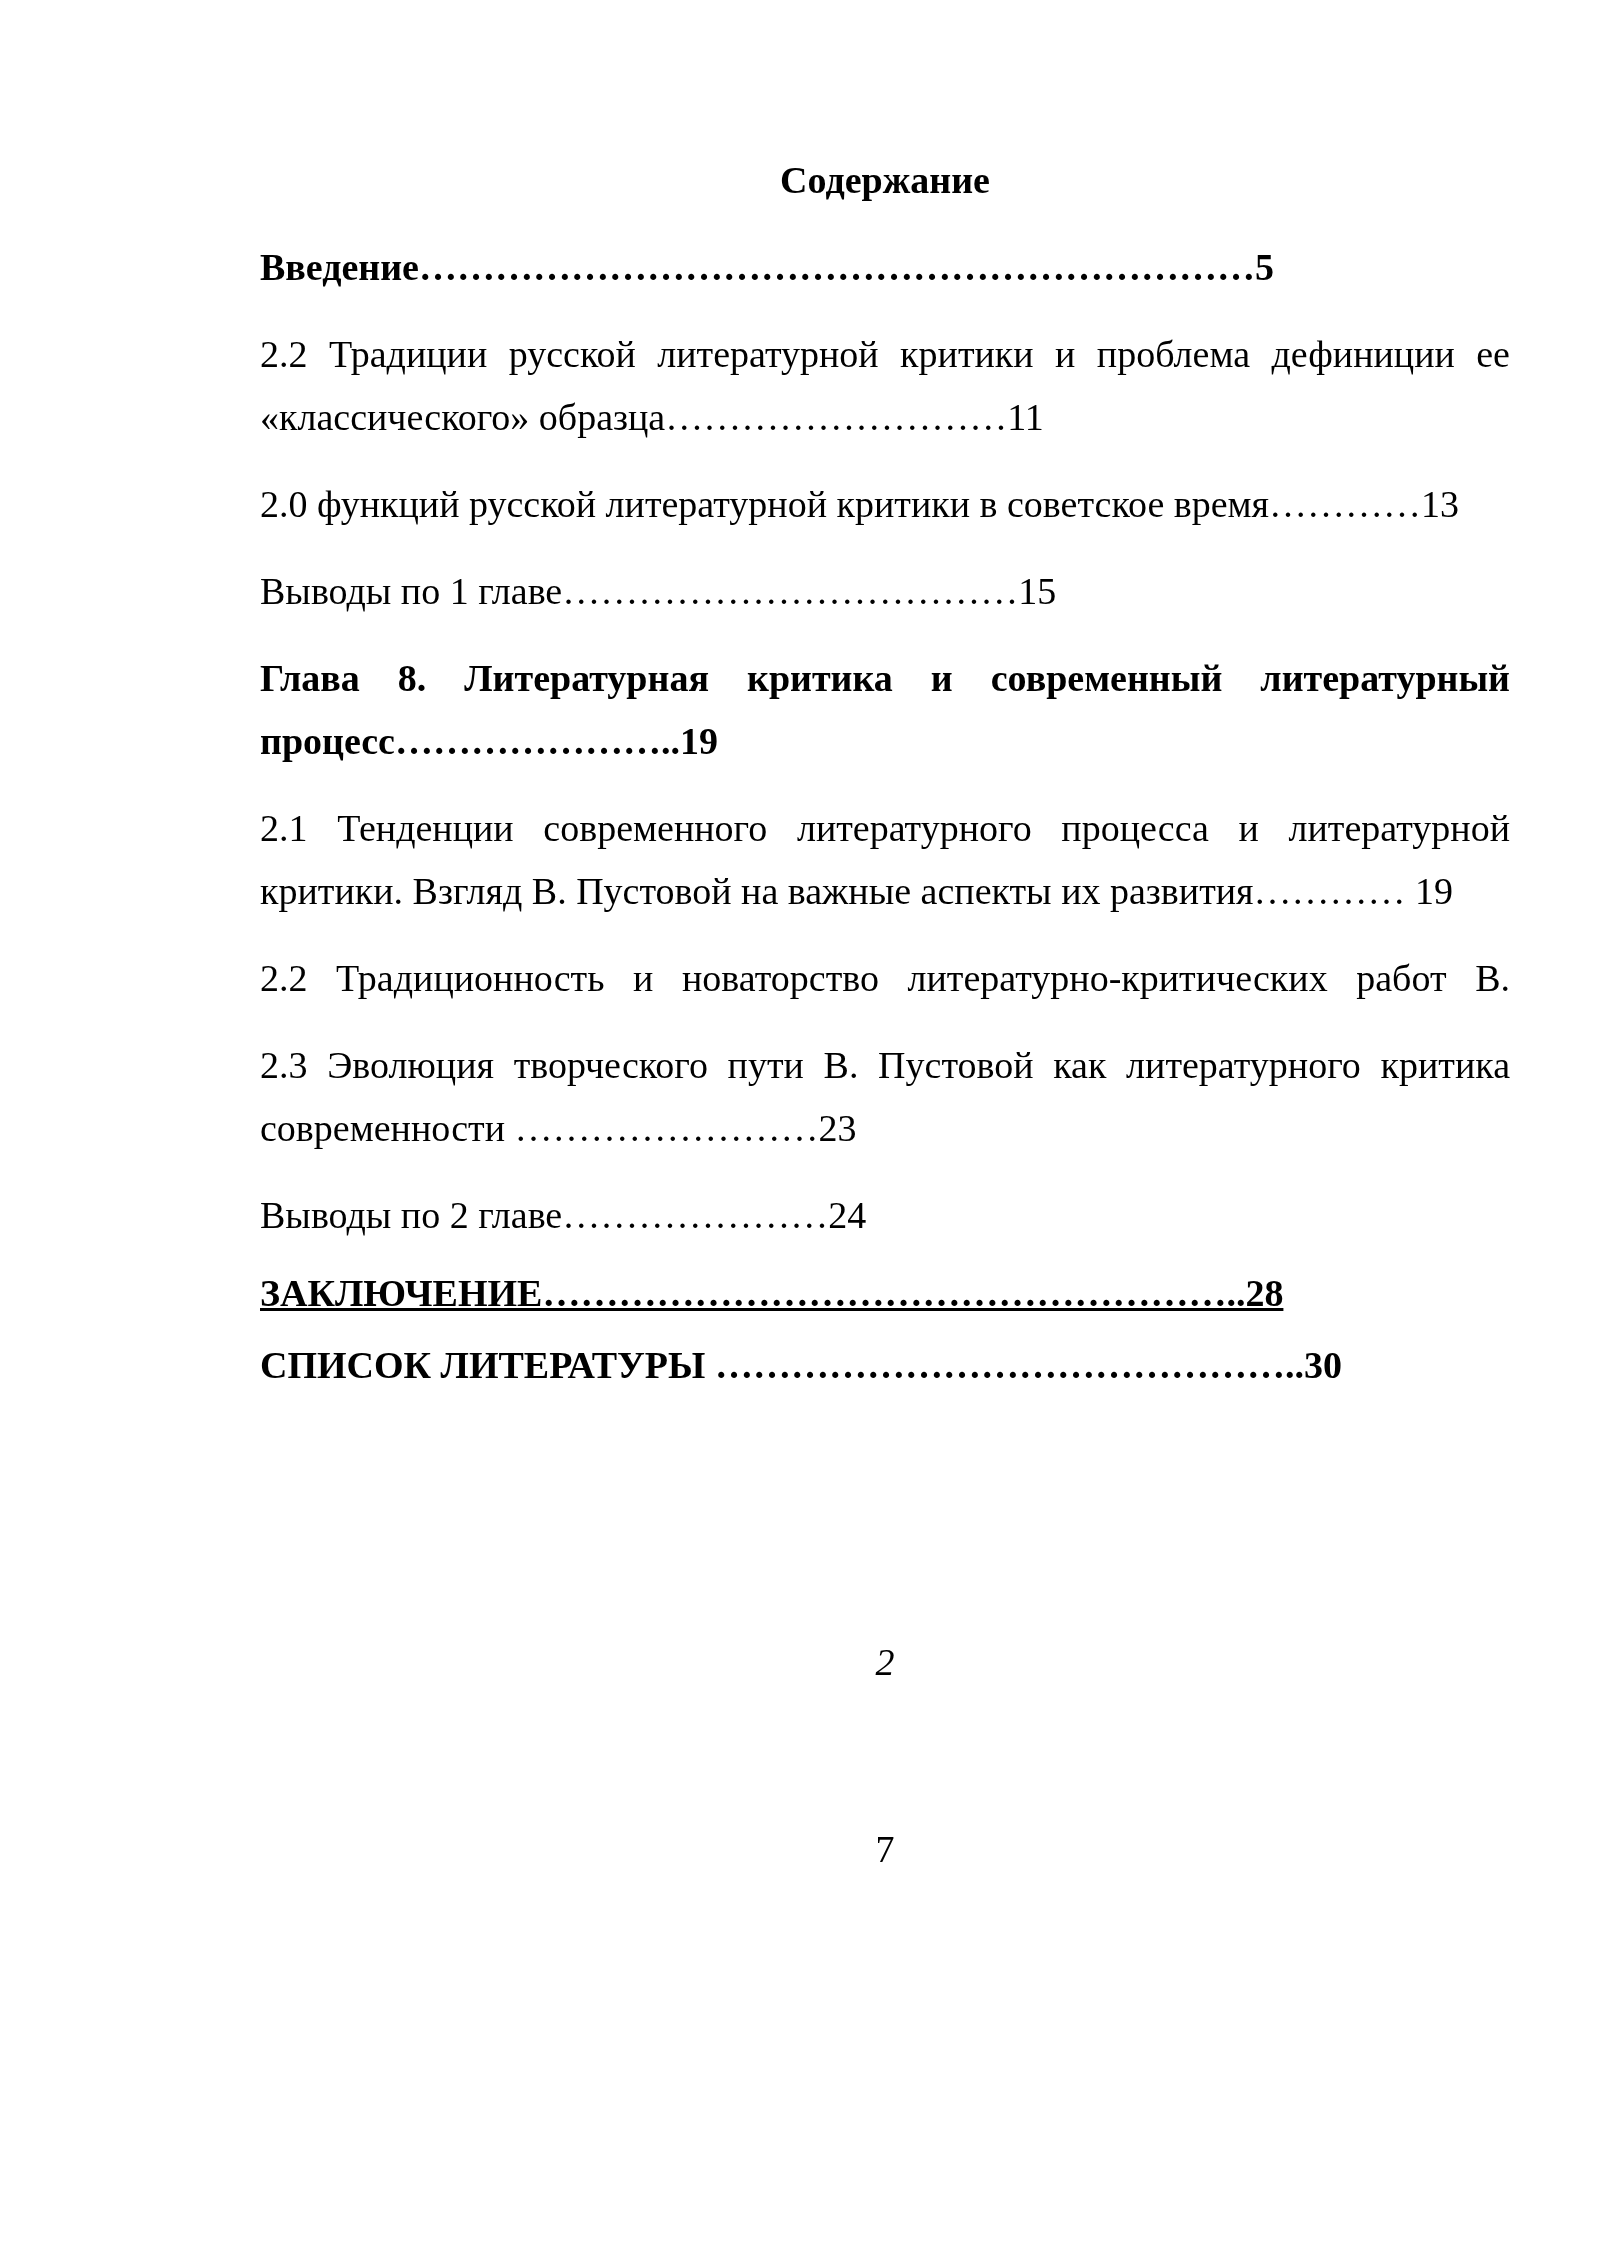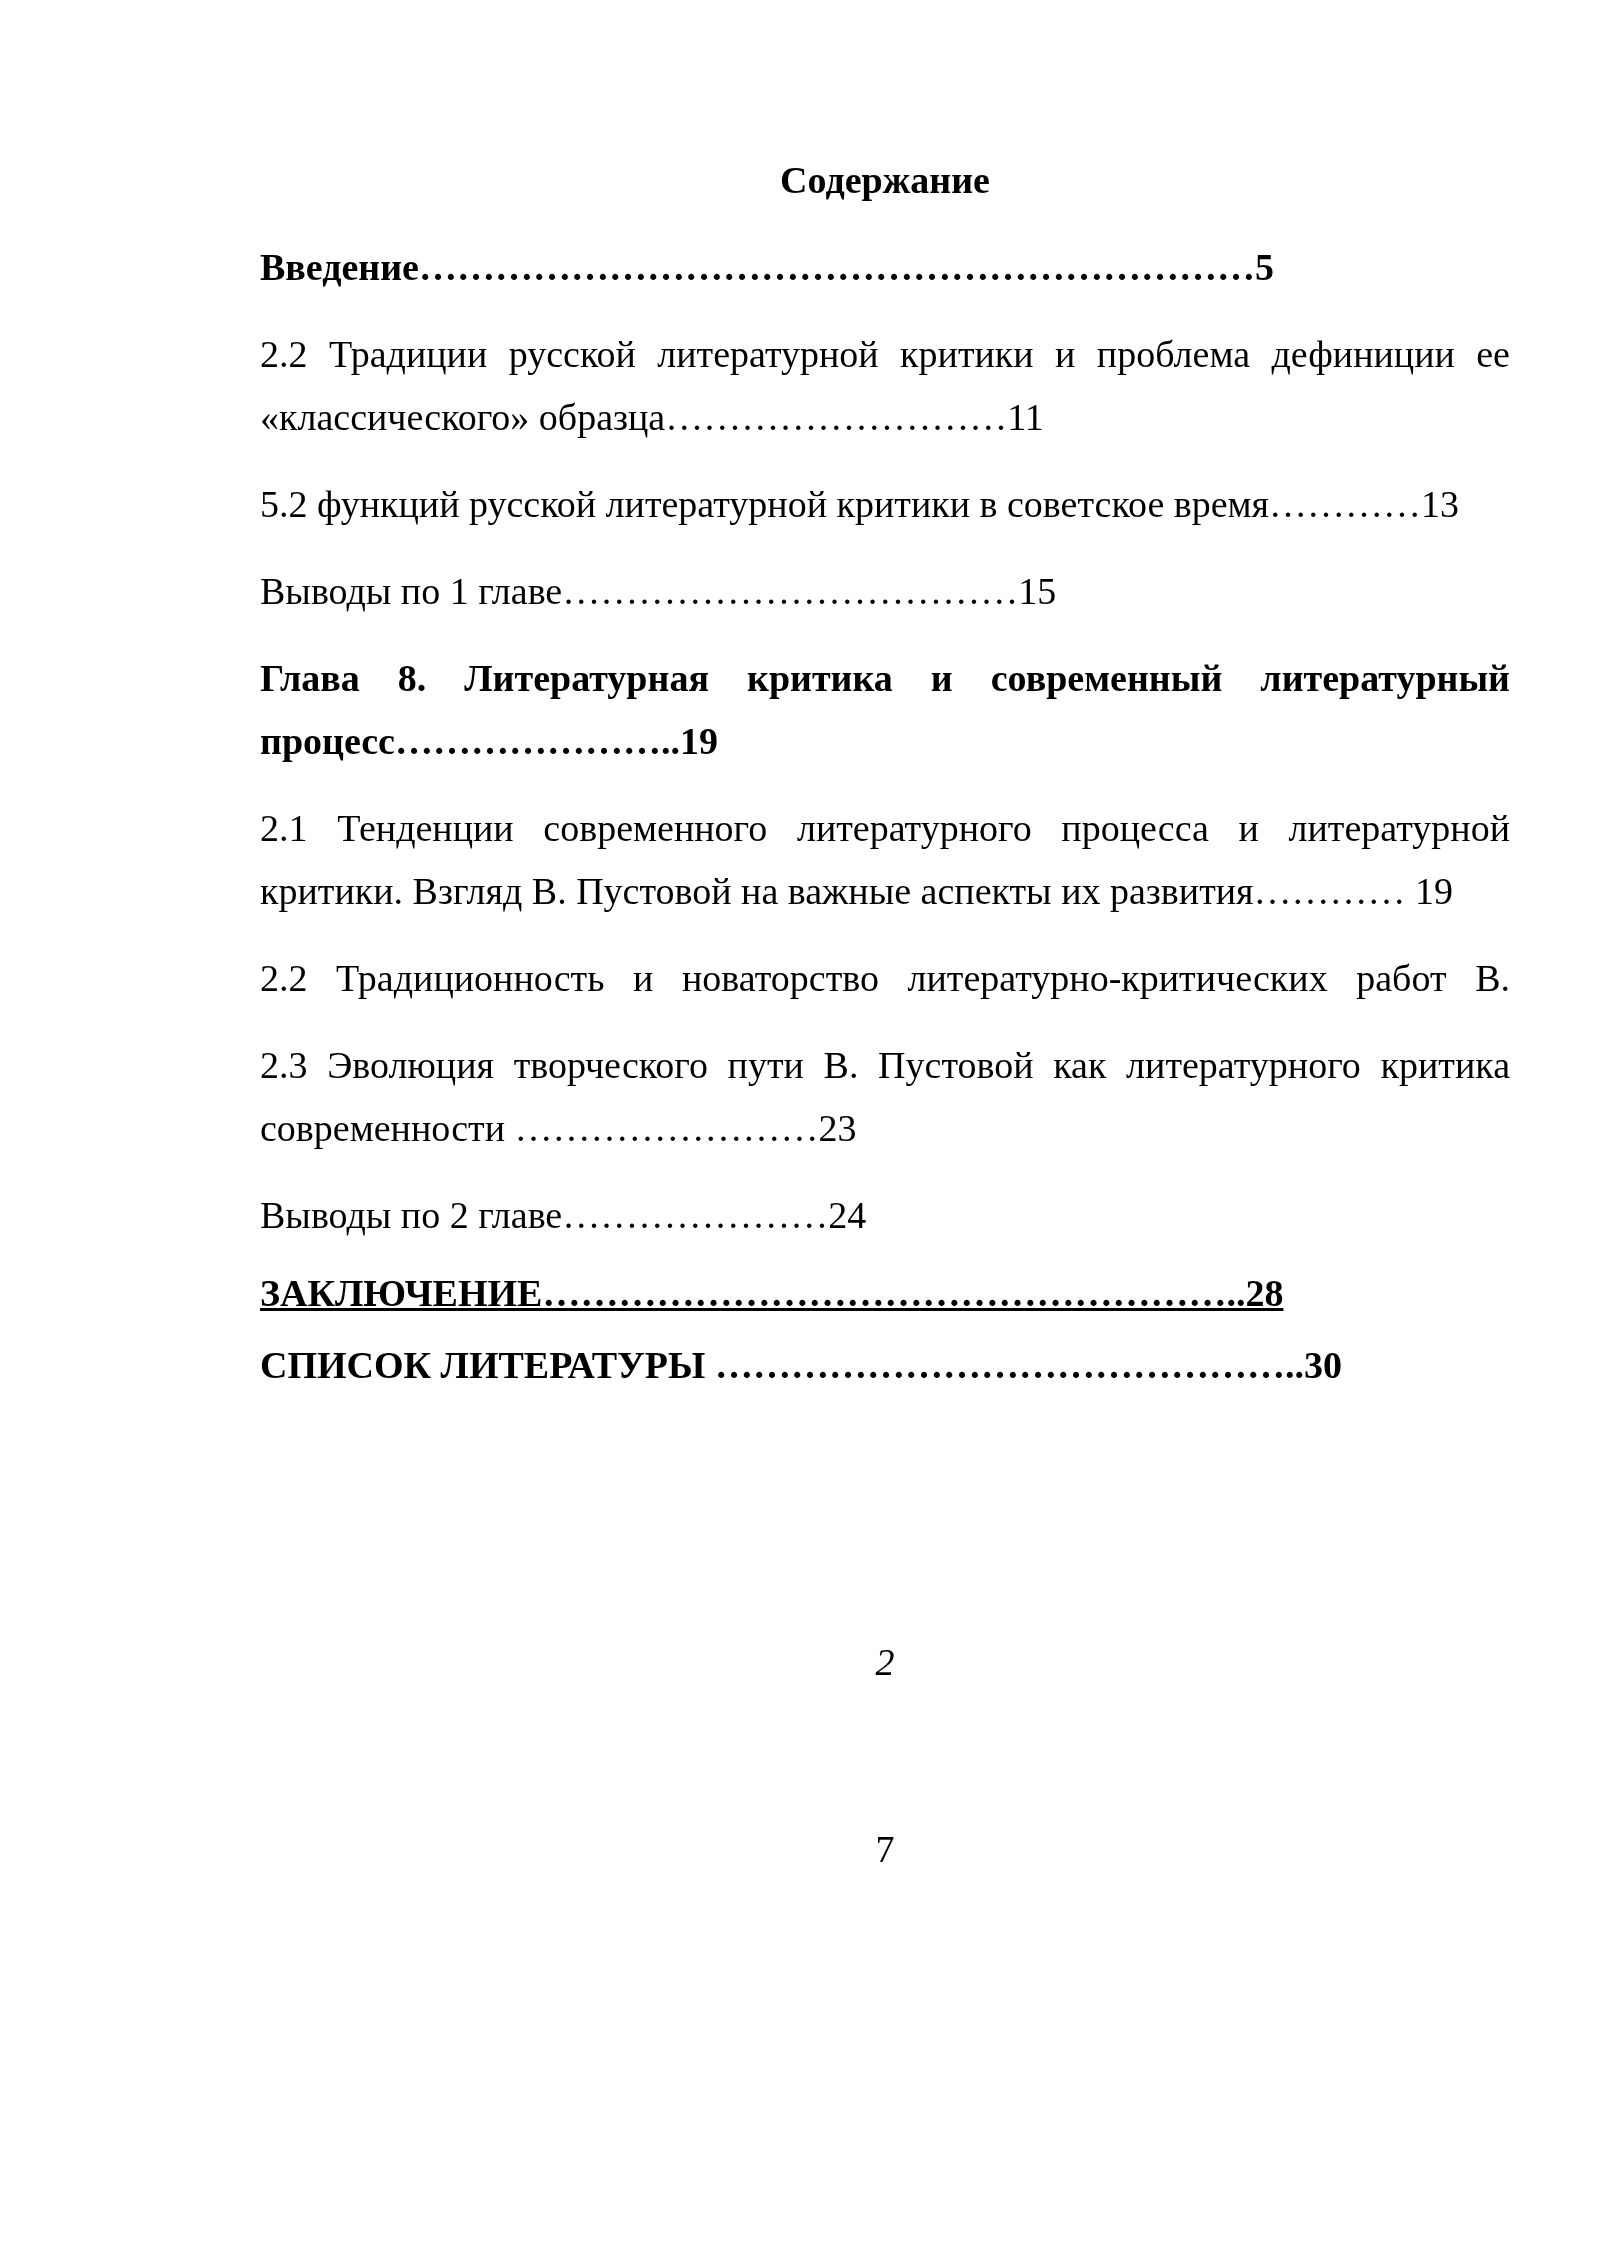--- a/index.html
+++ b/index.html
@@ -66,21 +66,21 @@
     </div>
 
 
 
     <div class="para">
       <div class="line j">2.2 Традиции русской литературной критики и проблема дефиниции ее</div>
       <div class="line l">«классического» образца………………………11</div>
     </div>
 
     <div class="para">
-      <div class="line l">5.2 функций русской литературной критики в советское время…………13</div>
+      <div class="line l">2.0 функций русской литературной критики в советское время…………13</div>
     </div>
 
     <div class="para">
       <div class="line l">Выводы по 1 главе………………………………15</div>
     </div>
 
     <div class="para bold">
       <div class="line j">Глава 8. Литературная критика и современный литературный</div>
       <div class="line l">процесс…………………..19</div>
     </div>

